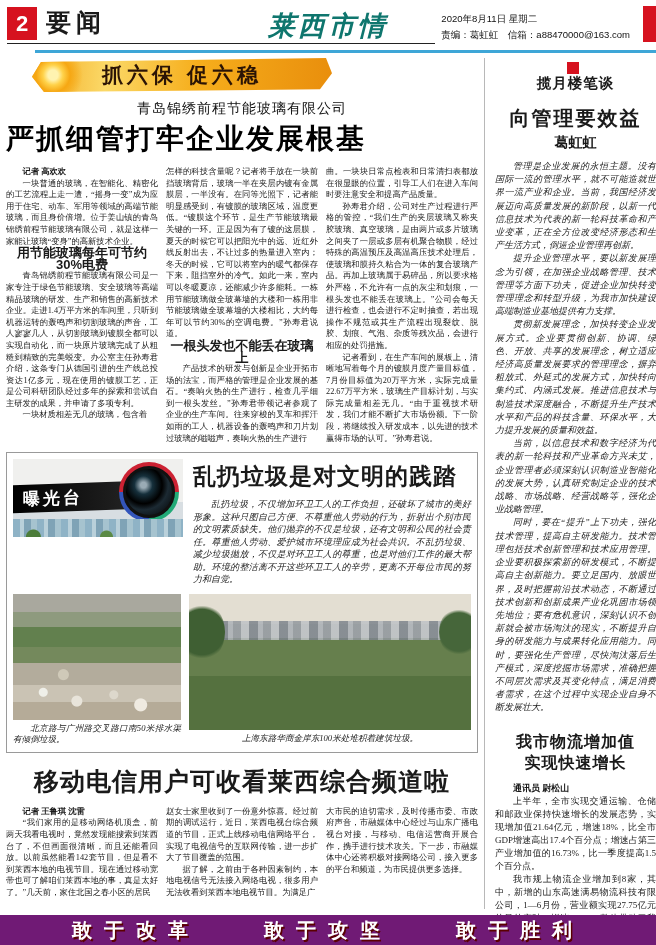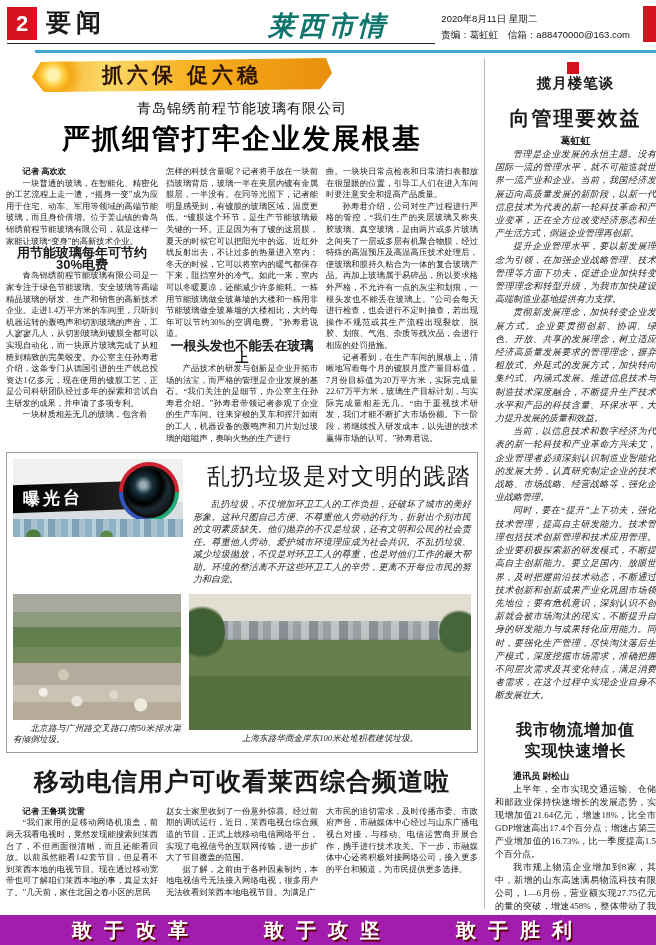--- a/index.html
+++ b/index.html
@@ -23,21 +23,21 @@
   .left-area{position:absolute;left:6px;top:58px;width:472px;}
 
   .slogan{margin-left:26px;width:300px;height:34px;display:flex;align-items:center;justify-content:center;
           font-family:"Liberation Sans",sans-serif;font-weight:900;font-size:21px;letter-spacing:4px;color:#2b1405;
           background:
             radial-gradient(circle at 7% 50%, #fff3b0 0 5px, #ffd24a 10px, rgba(246,166,17,.95) 17px, rgba(246,166,17,0) 30px),
             linear-gradient(95deg,#f2a51a 0%,#fbd968 25%,#f6ae1c 55%,#e98e0c 100%);
           clip-path:polygon(0 55%,3% 12%,98% 0,100% 45%,96% 92%,4% 100%);text-align:center;}
 
   .kicker{margin-top:8px;text-align:center;font-size:14px;letter-spacing:1px;color:#111;}
-  .headline{margin-top:2px;text-align:center;font-family:"Liberation Sans",sans-serif;
+  .headline{margin-top:2px;text-align:left;font-family:"Liberation Sans",sans-serif;
             font-size:28px;font-weight:900;letter-spacing:2px;color:#000;}
 
   .cols{display:flex;gap:8px;margin-top:8px;}
   .col{width:152px;font-size:8.3px;line-height:11.6px;text-align:justify;}
   .col p{margin:0;text-indent:2em;}
   .col p.cont{text-indent:0;}
   .byline{font-weight:bold;text-indent:2em;margin:0 0 1px 0;}
   .subhead{font-family:"Liberation Sans",sans-serif;font-weight:bold;text-align:center;
            font-size:13px;margin:7px 0;text-indent:0 !important;}
 
@@ -54,22 +54,22 @@
         background:conic-gradient(#c23 0 25%,#2a7 25% 50%,#35b 50% 75%,#c23 75% 100%);
         display:flex;align-items:center;justify-content:center;}
   .lens-inner{width:52px;height:52px;border-radius:50%;border:3px solid #111;box-sizing:border-box;
         background:radial-gradient(circle at 38% 35%, #9aabb5 0 7%, #16303c 22%, #000 45%, #1c2a33 60%, #000 100%);}
   .skyline{position:absolute;left:0;right:0;bottom:0;height:18px;
         background:
           radial-gradient(circle at 12% 100%, #4c7d3a 0 7px, rgba(0,0,0,0) 8px),
           radial-gradient(circle at 55% 100%, #5b8a45 0 6px, rgba(0,0,0,0) 7px),
           repeating-linear-gradient(90deg,#8fb3c6 0 7px,#b9d0da 7px 11px,#7fa3b6 11px 18px,#a6c3cf 18px 24px);}
   .exposure-right{flex:1;padding-left:10px;}
-  .exposure-title{text-align:right;font-family:"Liberation Sans",sans-serif;
-                  font-size:23px;font-weight:400;letter-spacing:1px;margin:2px 0 6px 0;}
+  .exposure-title{text-align:left;font-family:"Liberation Sans",sans-serif;
+                  font-size:23px;font-weight:700;letter-spacing:1px;margin:2px 0 6px 0;}
   .kai{font-style:italic;color:#222;}
   .exposure-body{font-size:9px;line-height:12.5px;text-align:justify;text-indent:2em;margin:0;}
 
   .exposure-photos{display:flex;gap:8px;margin-top:8px;}
   .photo-cell-left{width:168px;flex:none;}
   .photo-cell-right{flex:1;}
   .photo{position:relative;overflow:hidden;}
   .photo-left{height:126px;
     background:
       radial-gradient(circle at 18% 78%, #efefe8 0 4px, rgba(0,0,0,0) 5px),
@@ -94,31 +94,31 @@
   .tv-title{text-align:center;font-family:"Liberation Sans",sans-serif;font-size:25px;
             font-weight:900;letter-spacing:1px;margin:0 0 8px 0;}
 
   
   .right-col{position:absolute;left:484px;top:58px;bottom:36px;width:172px;box-sizing:border-box;
              border-left:1px solid #b8b8b8;padding-left:10px;}
   .essay-header{font-family:"Liberation Sans",sans-serif;font-weight:bold;font-size:14.5px;
                 letter-spacing:1px;display:flex;align-items:center;margin-top:4px;flex-direction:column;}
   .red-square{width:12px;height:12px;background:#d6121f;margin-right:5px;flex:none;}
   .essay-title{text-align:center;font-size:20px;font-weight:900;letter-spacing:2px;margin:12px 0 2px 0;}
-  .essay-author{text-align:center;font-size:10px;font-weight:bold;}
+  .essay-author{text-align:center;font-size:14px;font-weight:bold;margin-bottom:8px;}
   .essay-body p{font-size:9px;line-height:13.2px;text-align:justify;text-indent:2em;margin:0;}
 
   .logistics{margin-top:16px;}
   .log-title{text-align:center;font-family:"Liberation Sans",sans-serif;font-size:16px;
              font-weight:900;letter-spacing:1px;line-height:1.35;}
   .log-byline{font-size:9px;font-weight:bold;text-indent:2em;margin:8px 0 0 0;}
   .logistics p.body{font-size:9px;line-height:13px;text-align:justify;text-indent:2em;margin:0;}
 
   
-  .footer{position:absolute;left:0;right:0;bottom:0;height:30px;background:#a21caf;z-index:5;
+  .footer{position:absolute;left:0;right:0;bottom:0;height:30px;background:#701a75;z-index:5;
           display:flex;align-items:center;justify-content:center;gap:64px;}
   .footer span{color:#fff;font-weight:900;font-size:20px;letter-spacing:12px;
                text-shadow:1.5px 1.5px 0 #5a0000;}
 </style>
 </head>
 <body>
 
 <div class="page">
 
   <div class="pagenum">2</div>
@@ -143,21 +143,21 @@
       <div class="col">
         <p class="byline">记者 高欢欢</p>
         <p>一块普通的玻璃，在智能化、精密化的工艺流程上走一遭，“摇身一变”成为应用于住宅、动车、军用等领域的高端节能玻璃，而且身价倍增。位于姜山镇的青岛锦绣前程节能玻璃有限公司，就是这样一家能让玻璃“变身”的高新技术企业。</p>
         <p class="subhead">用节能玻璃每年可节约30%电费</p>
         <p>青岛锦绣前程节能玻璃有限公司是一家专注于绿色节能玻璃、安全玻璃等高端精品玻璃的研发、生产和销售的高新技术企业。走进1.4万平方米的车间里，只听到机器运转的轰鸣声和切割玻璃的声音，工人寥寥几人，从切割玻璃到镀膜全都可以实现自动化，而一块原片玻璃完成了从粗糙到精致的完美蜕变。办公室主任孙寿君介绍，这条专门从德国引进的生产线总投资达1亿多元，现在使用的镀膜工艺，正是公司科研团队经过多年的探索和尝试自主研发的成果，并申请了多项专利。</p>
         <p>一块材质相差无几的玻璃，包含着</p>
       </div>
       <div class="col">
         <p class="cont">怎样的科技含量呢？记者将手放在一块前挡玻璃背后，玻璃一半在夹层内镀有金属膜层，一半没有。在同等光照下，记者能明显感受到，有镀膜的玻璃区域，温度更低。“镀膜这个环节，是生产节能玻璃最关键的一环。正是因为有了镀的这层膜，夏天的时候它可以把阳光中的远、近红外线反射出去，不让过多的热量进入室内；冬天的时候，它可以将室内的暖气都保存下来，阻挡室外的冷气。如此一来，室内可以冬暖夏凉，还能减少许多能耗。一栋用节能玻璃做全玻幕墙的大楼和一栋用非节能玻璃做全玻幕墙的大楼相比，大约每年可以节约30%的空调电费。”孙寿君说道。</p>
         <p class="subhead">一根头发也不能丢在玻璃上</p>
-        <p>产品技术的研发与创新是企业开拓市场的法宝，而严格的管理是企业发展的基石。“我们关注的是细节，办公室主任孙寿君介绍。”孙寿君带领记者参观了企业的生产车间。往来穿梭的叉车和挥汗如雨的工人，机器设备的轰鸣声和刀片划过玻璃的嗞嗞声，奏响火热的生产进行</p>
+        <p>产品技术的研发与创新是企业开拓市场的法宝，而严格的管理是企业发展的基石。“奏响火热的生产进行，检查几乎细到一根头发丝。”孙寿君带领记者参观了企业的生产车间。往来穿梭的叉车和挥汗如雨的工人，机器设备的轰鸣声和刀片划过玻璃的嗞嗞声，奏响火热的生产进行</p>
       </div>
       <div class="col">
         <p class="cont">曲。一块块日常点检表和日常清扫表都放在很显眼的位置，引导工人们在进入车间时要注意安全和提高产品质量。</p>
         <p>孙寿君介绍，公司对生产过程进行严格的管控，“我们生产的夹层玻璃又称夹胶玻璃、真空玻璃，是由两片或多片玻璃之间夹了一层或多层有机聚合物膜，经过特殊的高温预压及高温高压技术处理后，使玻璃和膜持久粘合为一体的复合玻璃产品。再加上玻璃属于易碎品，所以要求格外严格，不允许有一点的灰尘和划痕，一根头发也不能丢在玻璃上。”公司会每天进行检查，也会进行不定时抽查，若出现操作不规范或其生产流程出现裂纹、脱胶、划痕、气泡、杂质等残次品，会进行相应的处罚措施。</p>
         <p>记者看到，在生产车间的展板上，清晰地写着每个月的镀膜月度产量目标值，7月份目标值为20万平方米，实际完成量22.67万平方米，玻璃生产目标计划，与实际完成量相差无几。“由于重视技术研发，我们才能不断扩大市场份额。下一阶段，将继续投入研发成本，以先进的技术赢得市场的认可。”孙寿君说。</p>
       </div>
     </div>
 
     <div class="exposure-box">
       <div class="exposure-top">

